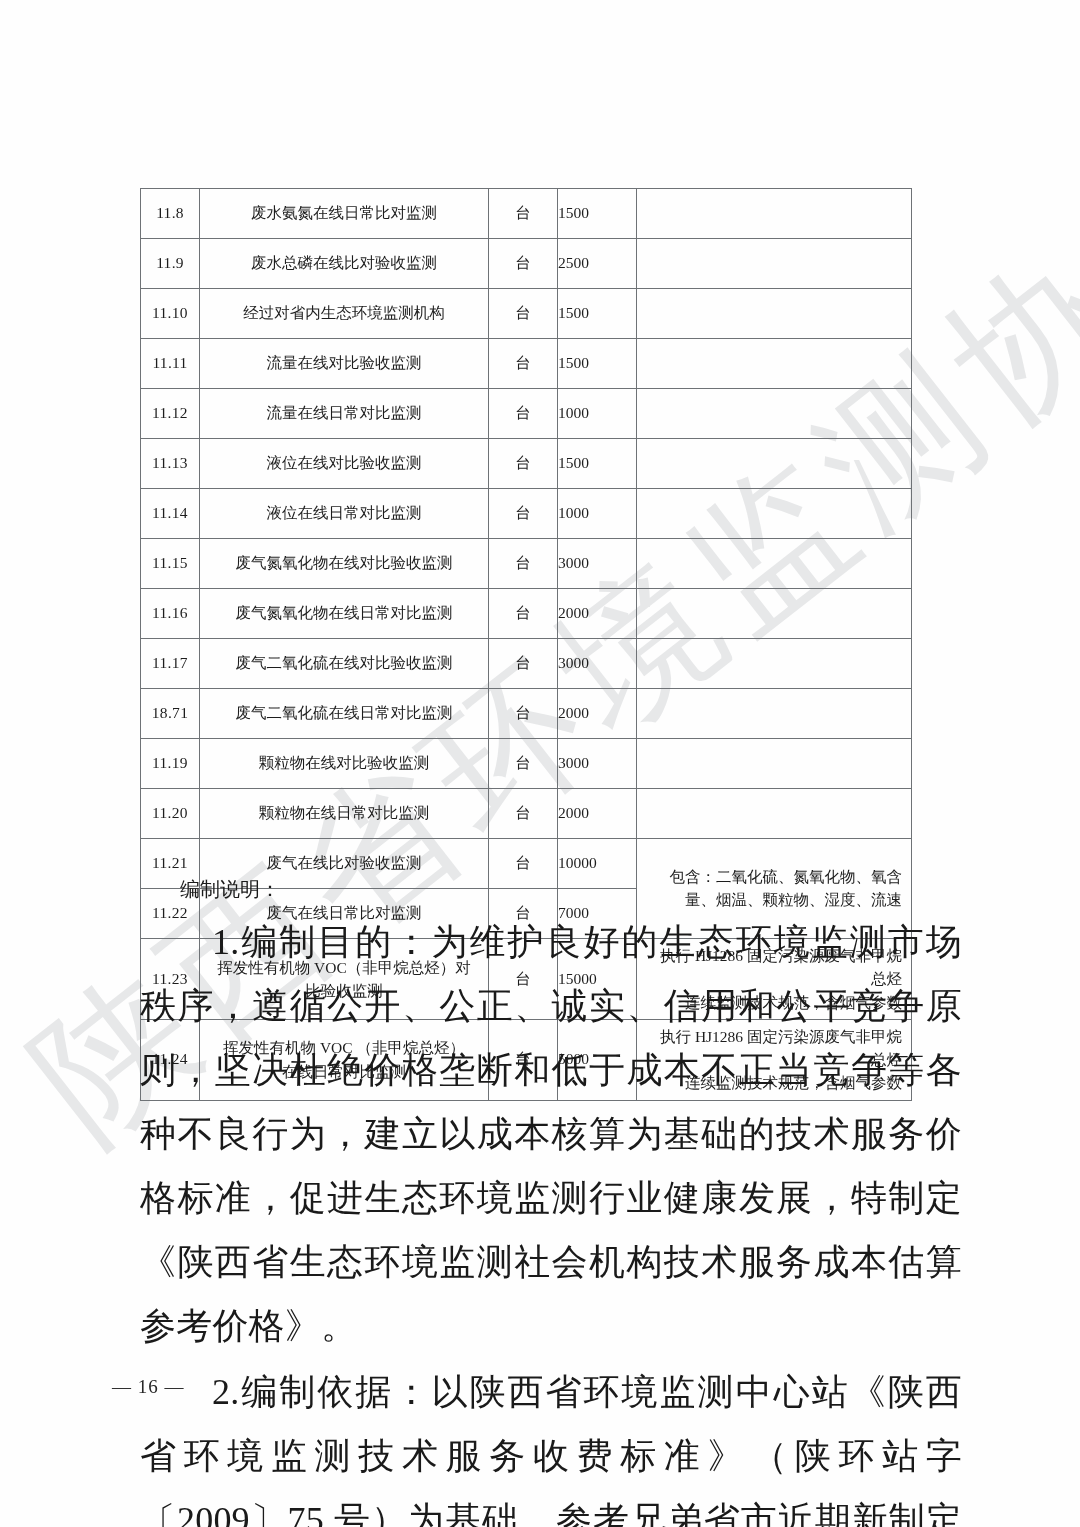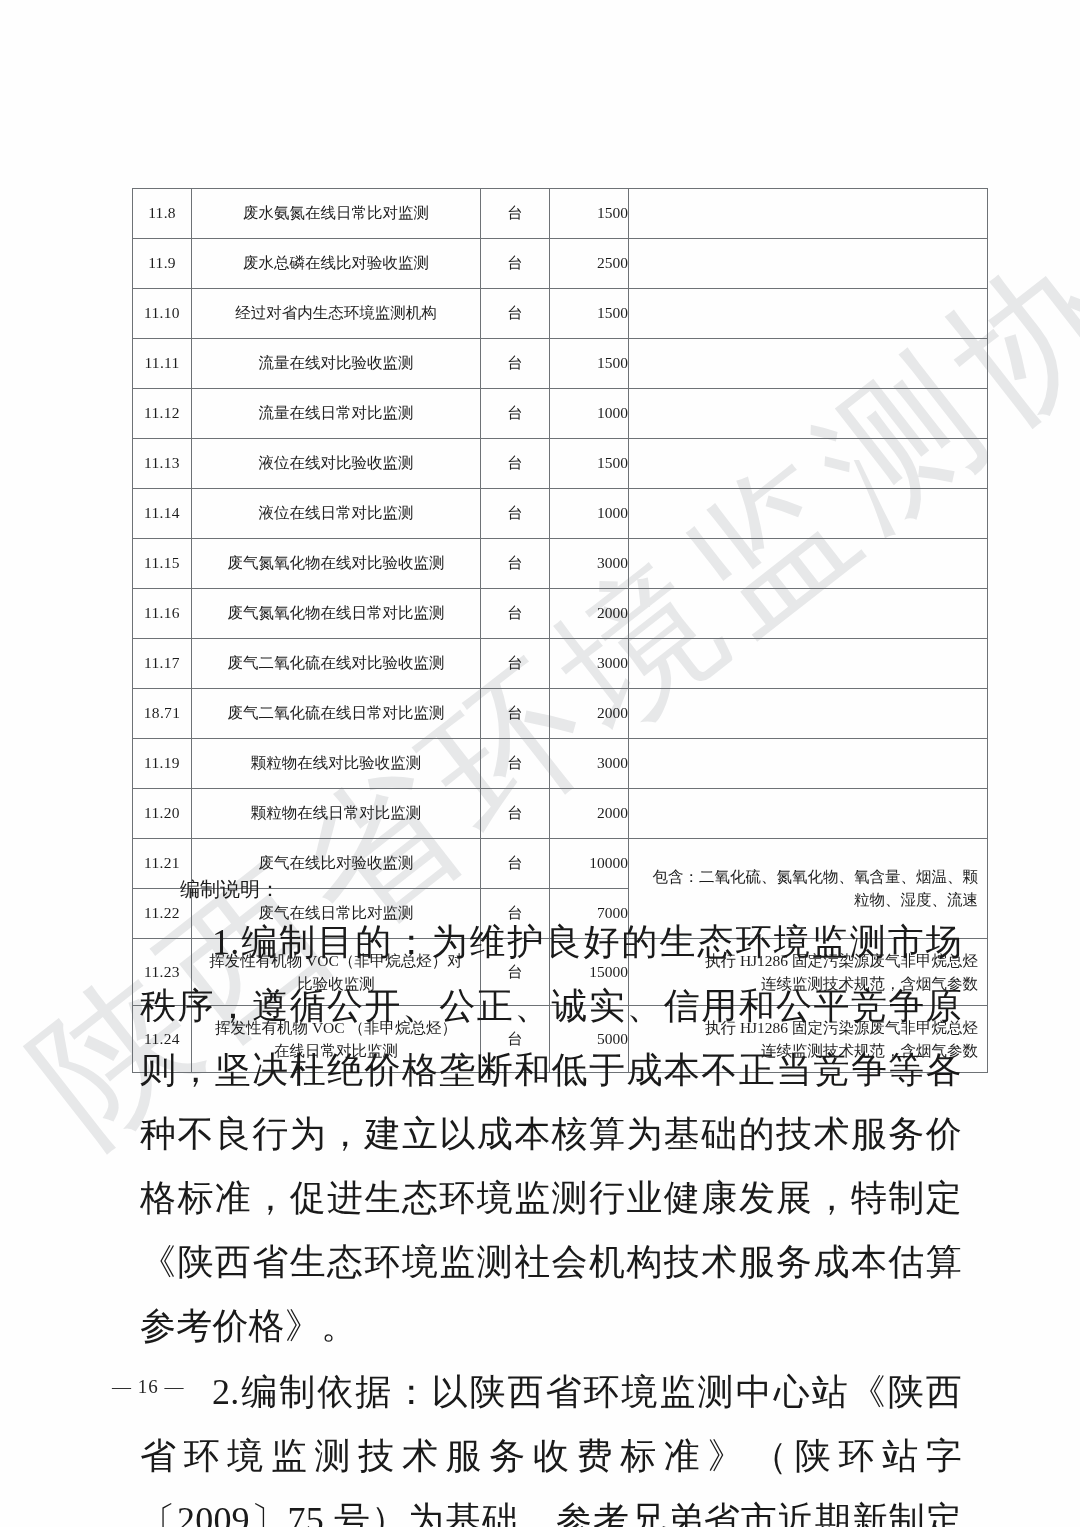--- a/index.html
+++ b/index.html
@@ -38,23 +38,23 @@
     font-size: 152px;
     letter-spacing: 14px;
     white-space: nowrap;
     color: rgba(115,120,125,0.16);
     font-weight: 400;
   }
 
   
   #price-table {
     position: absolute;
-    left: 132px;
+    left: 140px;
     top: 188px;
-    width: 856px;
+    width: 772px;
     border-collapse: collapse;
     z-index: 10;
     background: transparent;
     padding-left: 24px;
   }
   #price-table td {
     border: 1px solid #6e7276;
     padding: 0;
     font-size: 15.5px;
     line-height: 1.45;
@@ -72,21 +72,21 @@
     width: 276px;
     text-align: center;
     padding: 5px 6px !important;
   }
   .c-unit {
     width: 68px;
     text-align: center;
   }
   .c-price {
     width: 78px;
-    text-align: right;
+    text-align: left;
     font-family: "Liberation Serif", "DejaVu Serif", serif;
     font-size: 16px;
   }
   .c-note {
     text-align: right;
     padding: 5px 9px !important;
     font-size: 14.5px;
     line-height: 1.62;
   }
   .row-single td { height: 39px; }

